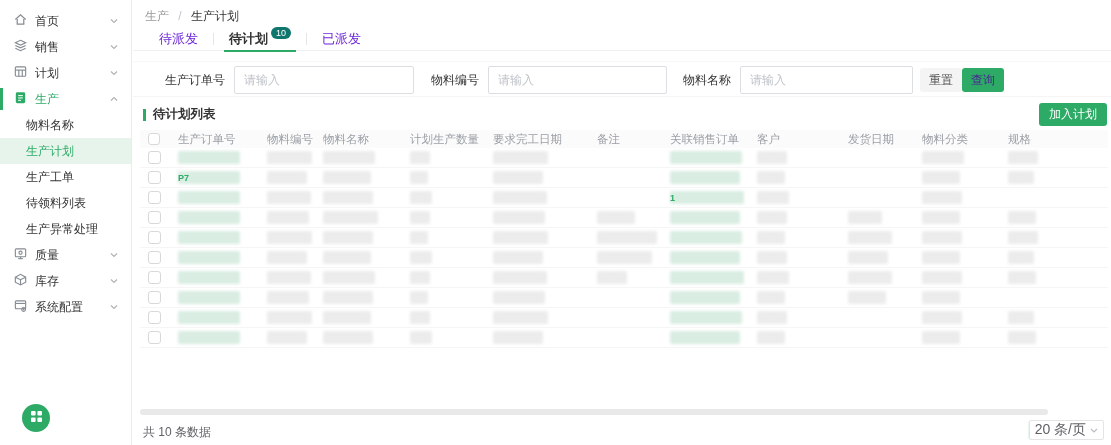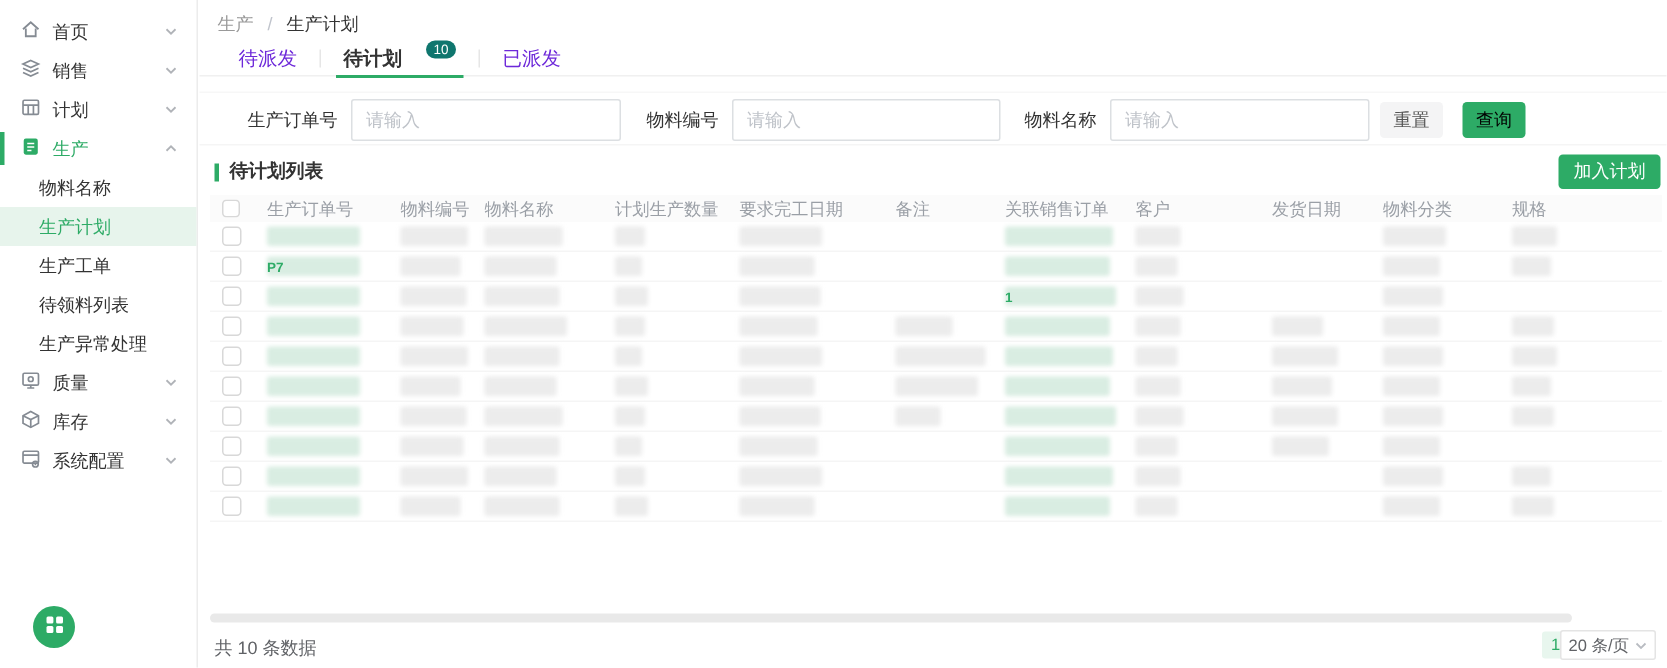--- a/index.html
+++ b/index.html
@@ -29,40 +29,40 @@
   .breadcrumb .bc-parent { color:#999; }
   .breadcrumb .bc-sep { color:#c0c4cc; margin:0 6px; }
   .breadcrumb .bc-current { color:#333; }
 
   .tabs-row { position:absolute; top:27px; left:0; right:0; height:24px;
     border-bottom:1px solid #f0f0f0; padding-left:13px; display:flex; align-items:center; }
   .tab { position:relative; height:24px; display:flex; align-items:center;
     padding:0 13px; color:#6d28d9; cursor:pointer; font-size:13px; }
   .tab.active { color:#333; font-weight:bold; }
   .tab .underline { position:absolute; left:8px; right:8px; bottom:-1px; height:2px; background:#2dab66; }
-  .tab .badge { display:inline-block; margin-left:16px; transform:translateY(-6px);
+  .tab .badge { display:inline-block; margin-left:3px; transform:translateY(-6px);
     background:#0f766e; color:#fff; font-size:9px; font-weight:normal;
     border-radius:8px; padding:1px 5px; line-height:10px; }
   .tab-sep { width:1px; height:12px; background:#e6e6e6; margin:0 2px; }
 
   .divider-2 { position:absolute; top:61px; left:0; right:0; height:1px; background:#f7f7f7; }
   .divider-3 { position:absolute; top:96px; left:0; right:0; height:1px; background:#f5f5f5; }
 
   .filter-row { position:absolute; top:66px; left:0; right:0; height:28px;
     display:flex; align-items:center; }
   .filter-item { display:flex; align-items:center; }
   .filter-item .f-label { color:#333; font-size:12px; }
   .filter-item input { margin-left:9px; width:180px; height:28px; border:1px solid #dcdfe2;
     border-radius:2px; padding:0 9px; font-size:12px; color:#333; outline:none;
     font-family:"Liberation Sans","DejaVu Sans",sans-serif; }
   .filter-item input::placeholder { color:#bfc3c9; }
   .btn { height:24px; padding:0 9px; border:none; border-radius:3px; font-size:12px;
     cursor:pointer; font-family:"Liberation Sans","DejaVu Sans",sans-serif; }
   .btn-reset { background:#f4f4f5; color:#555; margin-left:7px; }
-  .btn-search { background:#2dab66; color:#000000; margin-left:13px; }
+  .btn-search { background:#2dab66; color:#4c1d95; }
 
   .list-head { position:absolute; top:103px; left:10px; right:4px; height:23px;
     display:flex; align-items:center; }
   .list-title-bar { width:3px; height:12px; background:#2dab66; }
   .list-title { margin-left:7px; font-weight:bold; font-size:12.5px; color:#333; }
   .btn-add { position:absolute; right:0; top:0; height:23px; padding:0 10px;
     background:#2dab66; color:#fff; border:none; border-radius:3px; font-size:12px; cursor:pointer;
     font-family:"Liberation Sans","DejaVu Sans",sans-serif; }
 
   .table { position:absolute; top:130px; left:7px; right:3px; }
@@ -81,21 +81,21 @@
 
   .hscrollbar { position:absolute; top:409px; left:7px; width:908px; height:6px;
     border-radius:3px; background:#e9e9e9; cursor:pointer; }
 
   .footer-total { position:absolute; left:10px; top:424px; color:#606266; font-size:12px; }
   .page-num { position:absolute; right:65px; top:421px; min-width:18px; height:18px;
     background:#e8f6ee; color:#2dab66; font-size:11px; display:flex; align-items:center;
     justify-content:center; border-radius:2px; cursor:pointer; padding:0 4px; }
   .page-size { position:absolute; right:7px; top:420px; height:20px; border:1px solid #e4e4e4;
     border-radius:2px; display:flex; align-items:center; padding:0 5px; color:#606266;
-    font-size:11px; cursor:pointer; background:#fff; }
+    font-size:14px; cursor:pointer; background:#fff; }
   .page-size .chev { margin-left:4px; display:flex; }
 </style>
 </head>
 <body>
 
 <div class="sidebar">
   <nav id="side-nav">
       <div class="side-item">
         <span class="ico"><svg width="15" height="15" viewBox="0 0 16 16" fill="none" stroke="#858b93" stroke-width="1.3">
             <path d="M2.5 8 L8 3 L13.5 8"></path>

